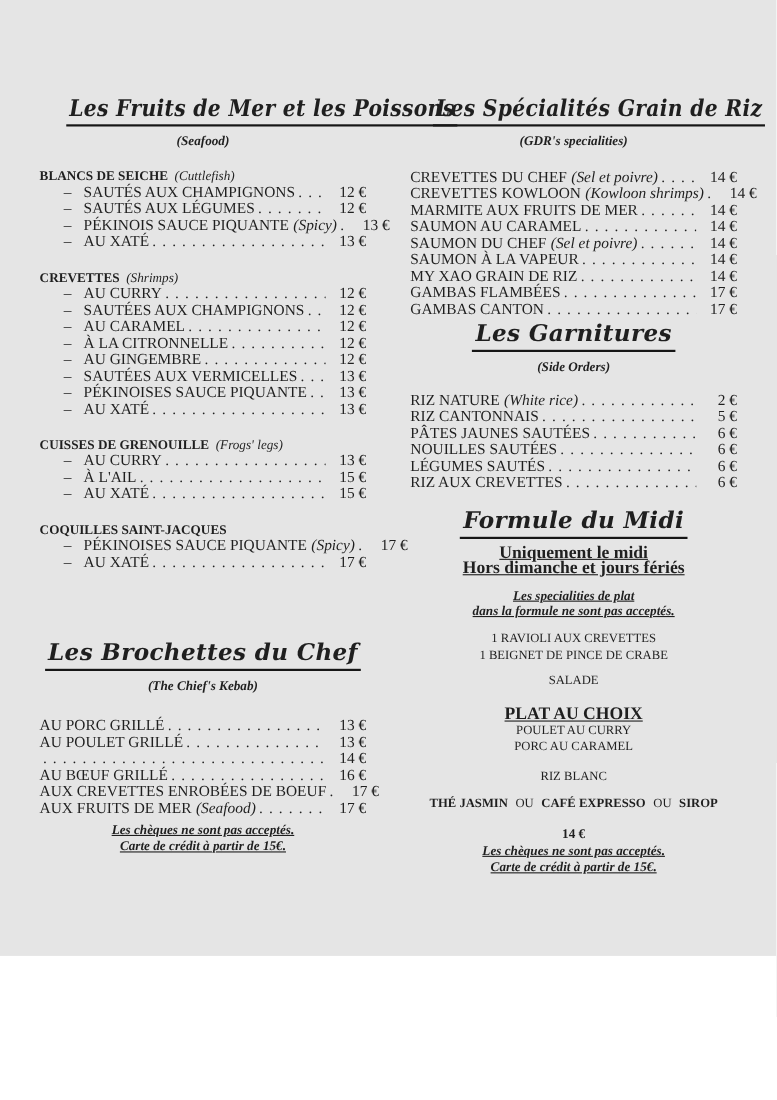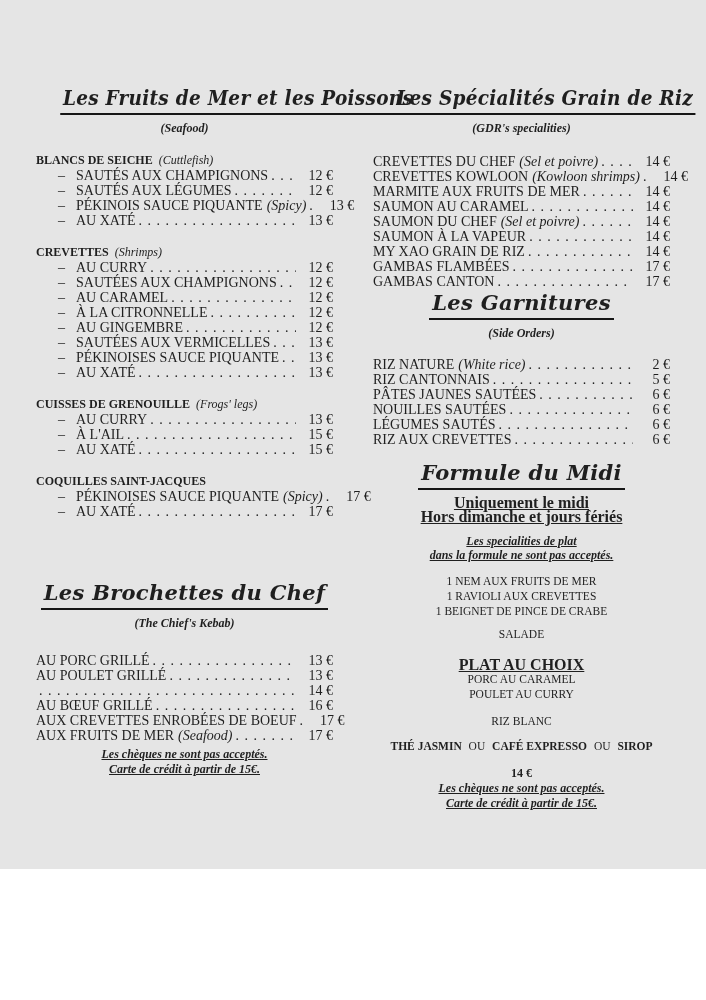--- a/index.html
+++ b/index.html
@@ -444,36 +444,35 @@
       <div>Hors dimanche et jours fériés</div>
     </div>
 
     <div class="restrict">
       <div>Les specialities de plat</div>
       <div>dans la formule ne sont pas acceptés.</div>
     </div>
 
     <div class="starters">
 
-        <div>1 NEM AUX FRUITS DE MER</div>
 
 
         <div>1 RAVIOLI AUX CREVETTES</div>
 
         <div>1 BEIGNET DE PINCE DE CRABE</div>
       </div>
 
     <div class="salade">SALADE</div>
 
     <div class="choice-header">PLAT AU CHOIX</div>
     <div class="choices">
 
+        <div>POULET AU CURRY</div>
+
         <div>PORC AU CARAMEL</div>
-
-        <div>POULET AU CURRY</div>
       </div>
 
     <div class="rice">RIZ BLANC</div>
 
     <div class="drinks">
       <span class="b">THÉ JASMIN</span>
       <span>OU</span>
       <span class="b">CAFÉ EXPRESSO</span>
       <span>OU</span>
       <span class="b">SIROP</span>

